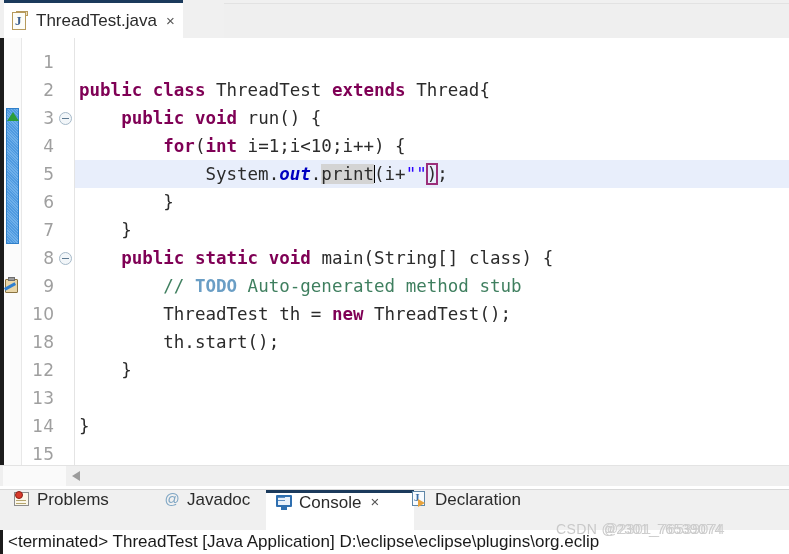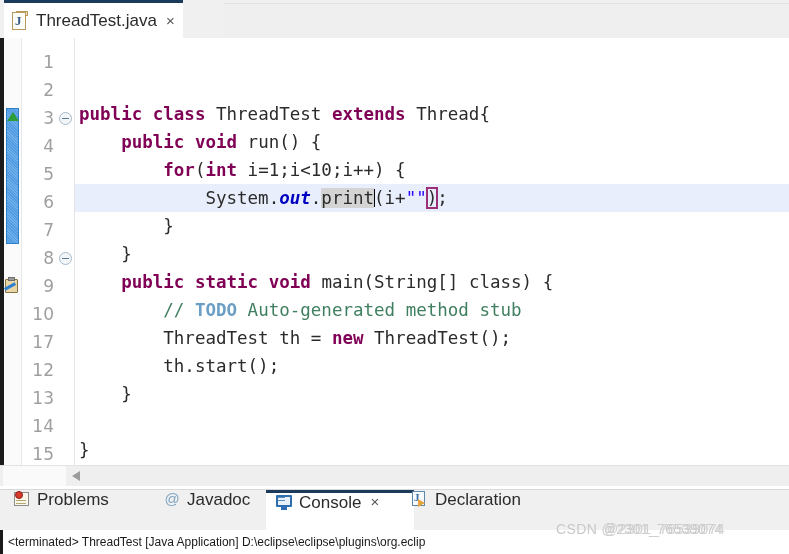--- a/index.html
+++ b/index.html
@@ -168,21 +168,20 @@
     content: "";
     position: absolute; left: 2px; top: 5px;
     width: 7px; height: 1px;
     background: #5e7a92;
   }
 
   #code-area {
     position: absolute; left: 75px; top: 0;
     right: 0; height: 427px;
     overflow: hidden;
-    margin-top: 24px;
   }
   .code-line {
     height: 28px;
     line-height: 28px;
     white-space: pre;
     font-family: "DejaVu Sans Mono", monospace;
     font-size: 17.5px;
     color: #2b2b2b;
     padding-left: 4px;
     position: relative;
@@ -344,21 +343,21 @@
     overflow: hidden;
   }
   #console-left-rail {
     position: absolute; left: 0; top: 0;
     width: 3px; height: 24px;
     background: #1b1b1b;
   }
   #console-line {
     position: absolute; left: 8px; top: 0;
     font-family: "Liberation Sans", sans-serif;
-    font-size: 12px;
+    font-size: 17px;
     color: #1a1a1a;
     white-space: nowrap;
     line-height: 24px;
   }
 
   
   #watermark {
     position: absolute; left: 556px; top: 521px;
     font-family: Liberation Sans, sans-serif;
     font-size: 14px;
@@ -405,21 +404,21 @@
       <div class="lnum">1</div>
       <div class="lnum">2</div>
       <div class="lnum">3</div>
       <div class="lnum">4</div>
       <div class="lnum">5</div>
       <div class="lnum">6</div>
       <div class="lnum">7</div>
       <div class="lnum">8</div>
       <div class="lnum">9</div>
       <div class="lnum">10</div>
-      <div class="lnum">17</div>
+      <div class="lnum">18</div>
       <div class="lnum">12</div>
       <div class="lnum">13</div>
       <div class="lnum">14</div>
       <div class="lnum">15</div>
     </div>
 
   <div id="fold-column">
       <div class="fold-icon" style="top: 74px;"></div>
       <div class="fold-icon" style="top: 214px;"></div>
     </div>

